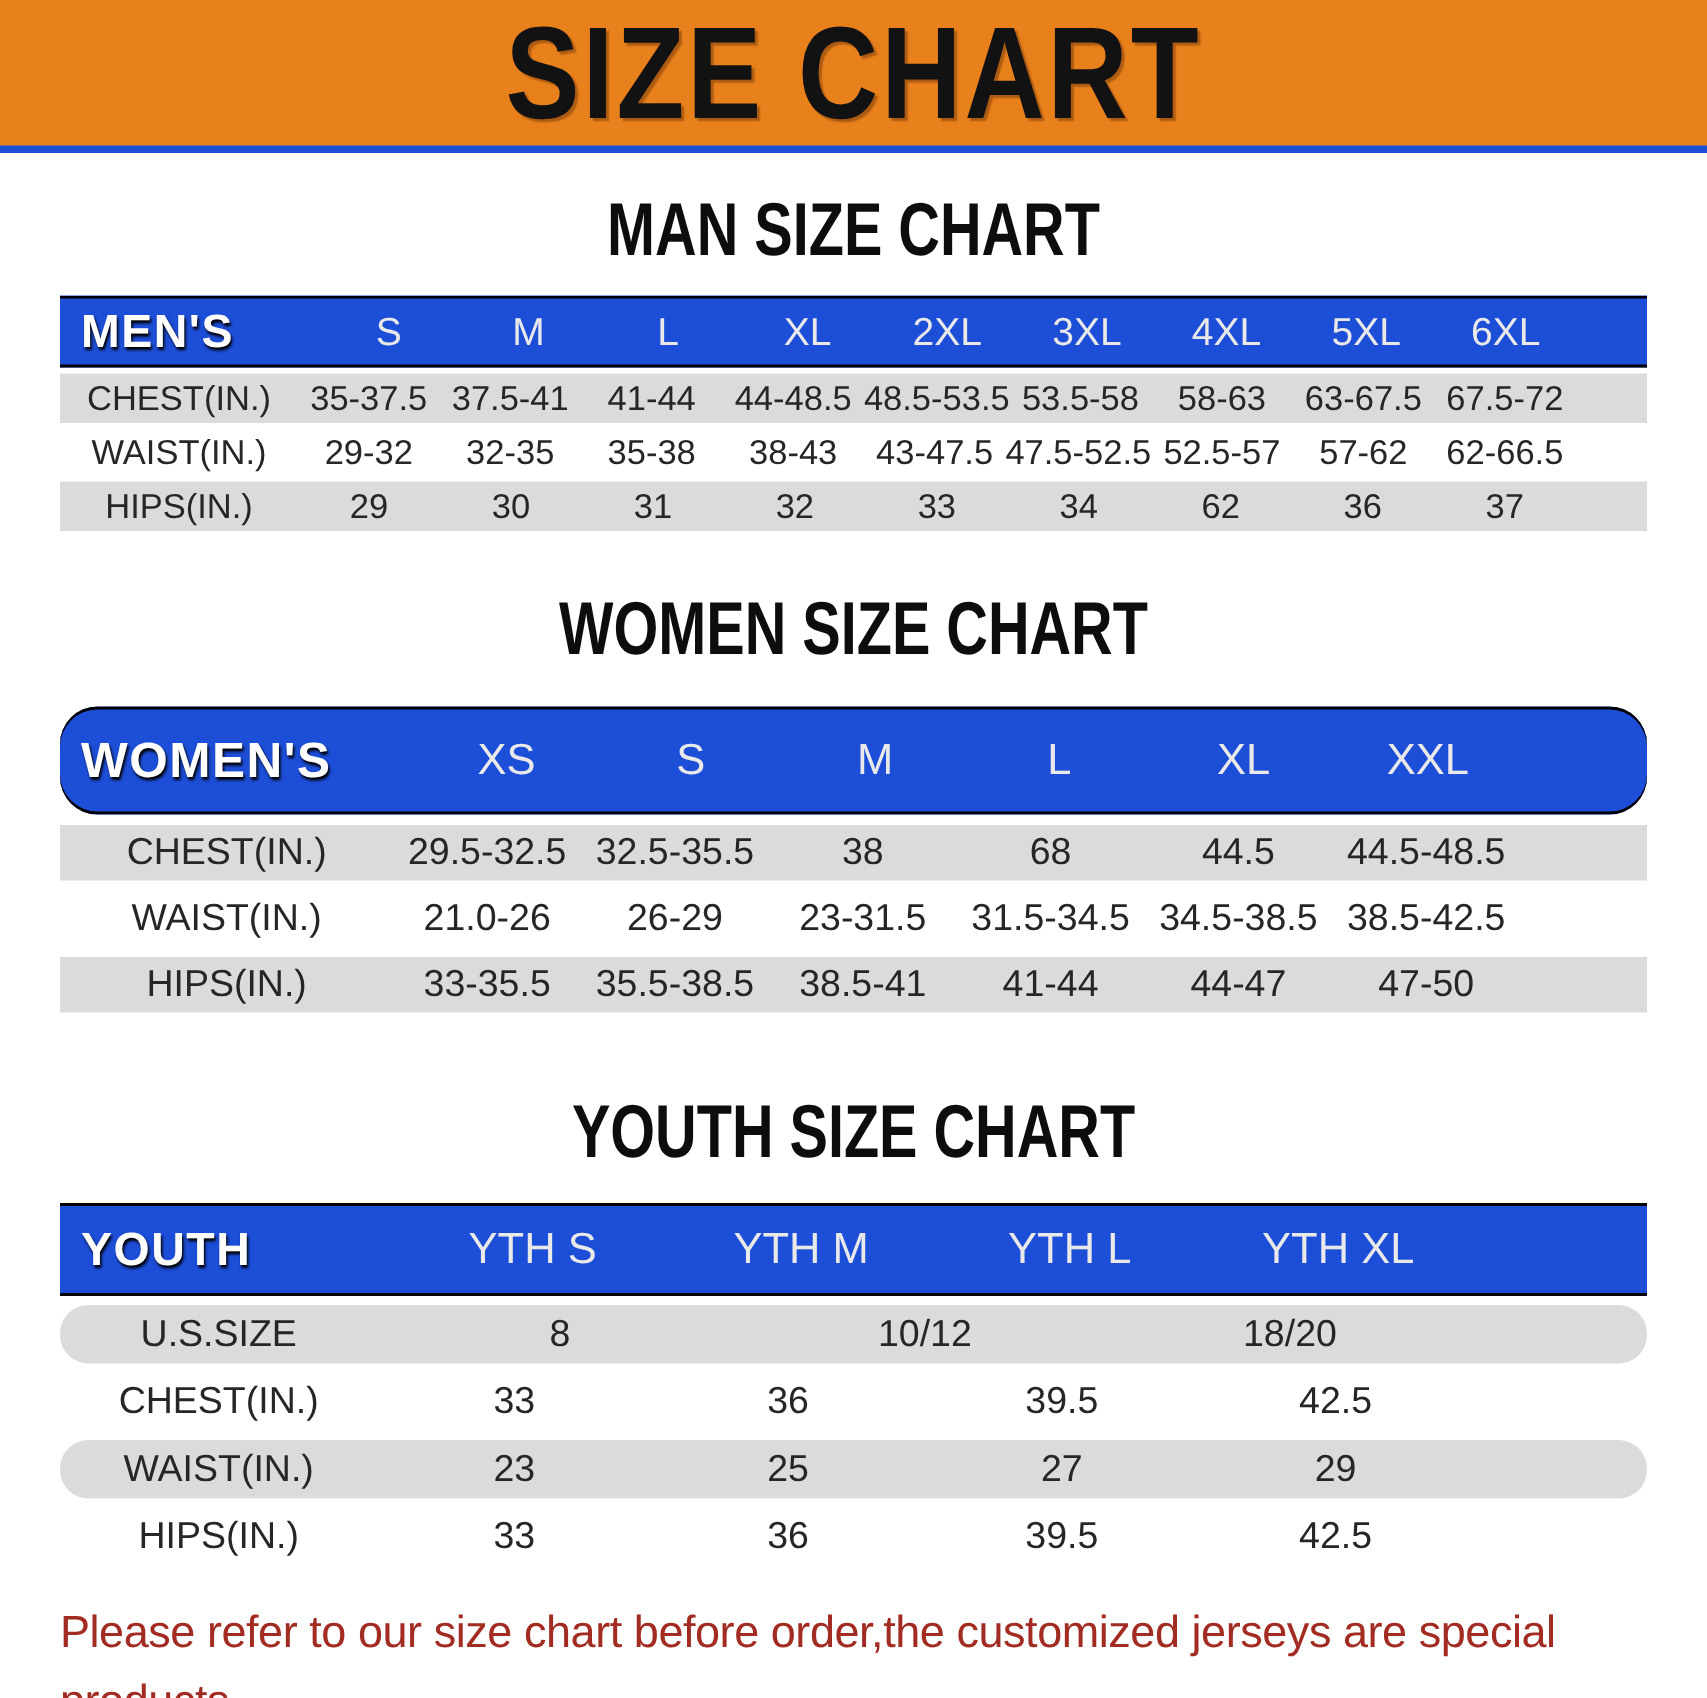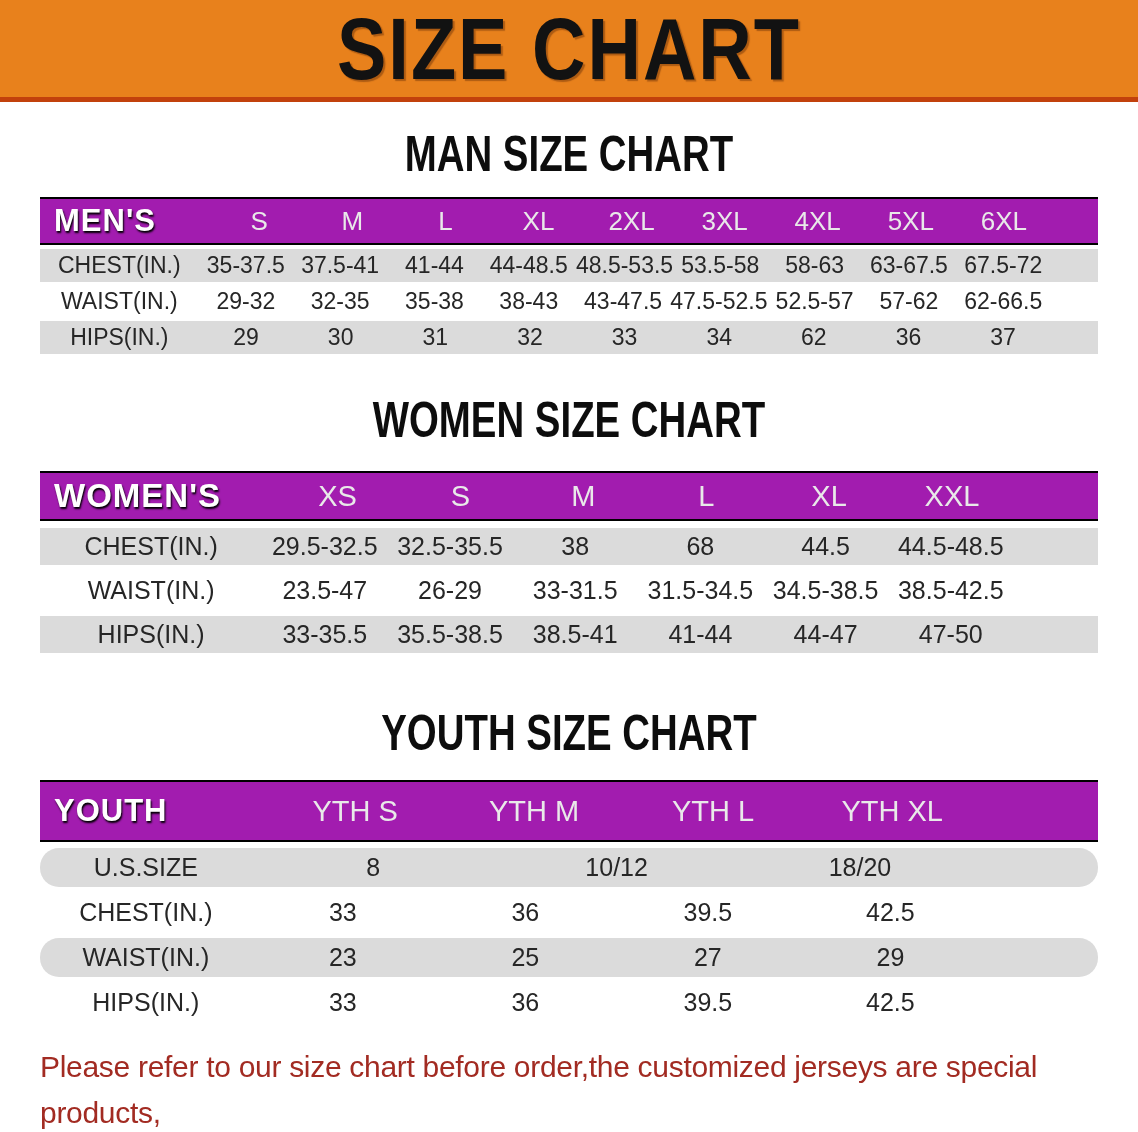--- a/index.html
+++ b/index.html
@@ -4,21 +4,21 @@
 <style>
   html,body{margin:0;padding:0;}
   body{
     width:1138px;height:1132px;overflow:hidden;background:#ffffff;
     font-family:"Liberation Sans", sans-serif;
   }
   .page{position:relative;width:1138px;height:1132px;background:#fff;}
 
   
   .banner{
-    height:97px;background:#E8811C;border-bottom:5px solid #c2410c;
+    height:97px;background:#E8811C;border-bottom:5px solid #1d4ed8;
     display:flex;align-items:center;justify-content:center;
   }
   .banner-title{
     font-size:74px;font-weight:bold;color:#121212;letter-spacing:2px;
     transform:scale(1.0,1.18);transform-origin:center;
     text-shadow:2px 2px 1px rgba(60,20,0,.35);
     white-space:nowrap;
   }
 
   
@@ -34,21 +34,21 @@
   
   .size-table{width:1058px;margin-left:40px;}
   .trow{display:flex;align-items:stretch;}
   .cell{
     display:flex;align-items:center;justify-content:center;
     color:#262626;white-space:nowrap;
   }
   .gray{background:#DBDBDB;}
   .white{background:#ffffff;}
   .header{
-    background:#a21caf;color:#fff;
+    background:#1d4ed8;color:#fff;
     box-shadow:inset 0 2px 0 #000, inset 0 -2px 0 #000;
   }
   .header .cell{color:#e9e9e9;}
   .hdr-label{font-weight:bold;color:#ffffff !important;letter-spacing:1px;
     justify-content:flex-start !important;padding-left:14px;
     text-shadow:1px 2px 2px #000;}
 
   
   .men{margin-top:20px;}
   .men .trow{margin-bottom:3px;}
@@ -57,21 +57,21 @@
   .men .label{width:15%;}
   .men .spacer{width:4.5%;}
   .men .cell:not(.label):not(.spacer){flex:1;}
   .men .header .hdr-label{font-size:31px;}
   .men .header .cell:not(.label){font-size:26px;}
   .men .trow:not(.header) .cell{font-size:23px;}
 
   
   .women{margin-top:28px;}
   .women .trow{margin-bottom:7px;}
-  .women .header{height:50px;margin-bottom:7px;}
+  .women .header{height:72px;margin-bottom:7px;border-radius:25px;}
   .women .trow:not(.header){height:37px;}
   .women .label{width:21%;}
   .women .spacer{width:8%;}
   .women .cell:not(.label):not(.spacer){flex:1;}
   .women .header .hdr-label{font-size:33px;}
   .women .header .cell:not(.label){font-size:29px;}
   .women .trow:not(.header) .cell{font-size:25px;}
 
   
   .youth{margin-top:24px;}
@@ -175,23 +175,23 @@
       <div class="cell">29.5-32.5</div>
       <div class="cell">32.5-35.5</div>
       <div class="cell">38</div>
       <div class="cell">68</div>
       <div class="cell">44.5</div>
       <div class="cell">44.5-48.5</div>
       <div class="cell spacer"></div>
     </div>
     <div class="trow white">
       <div class="cell label">WAIST(IN.)</div>
-      <div class="cell">23.5-47</div>
+      <div class="cell">21.0-26</div>
       <div class="cell">26-29</div>
-      <div class="cell">33-31.5</div>
+      <div class="cell">23-31.5</div>
       <div class="cell">31.5-34.5</div>
       <div class="cell">34.5-38.5</div>
       <div class="cell">38.5-42.5</div>
       <div class="cell spacer"></div>
     </div>
     <div class="trow gray">
       <div class="cell label">HIPS(IN.)</div>
       <div class="cell">33-35.5</div>
       <div class="cell">35.5-38.5</div>
       <div class="cell">38.5-41</div>

